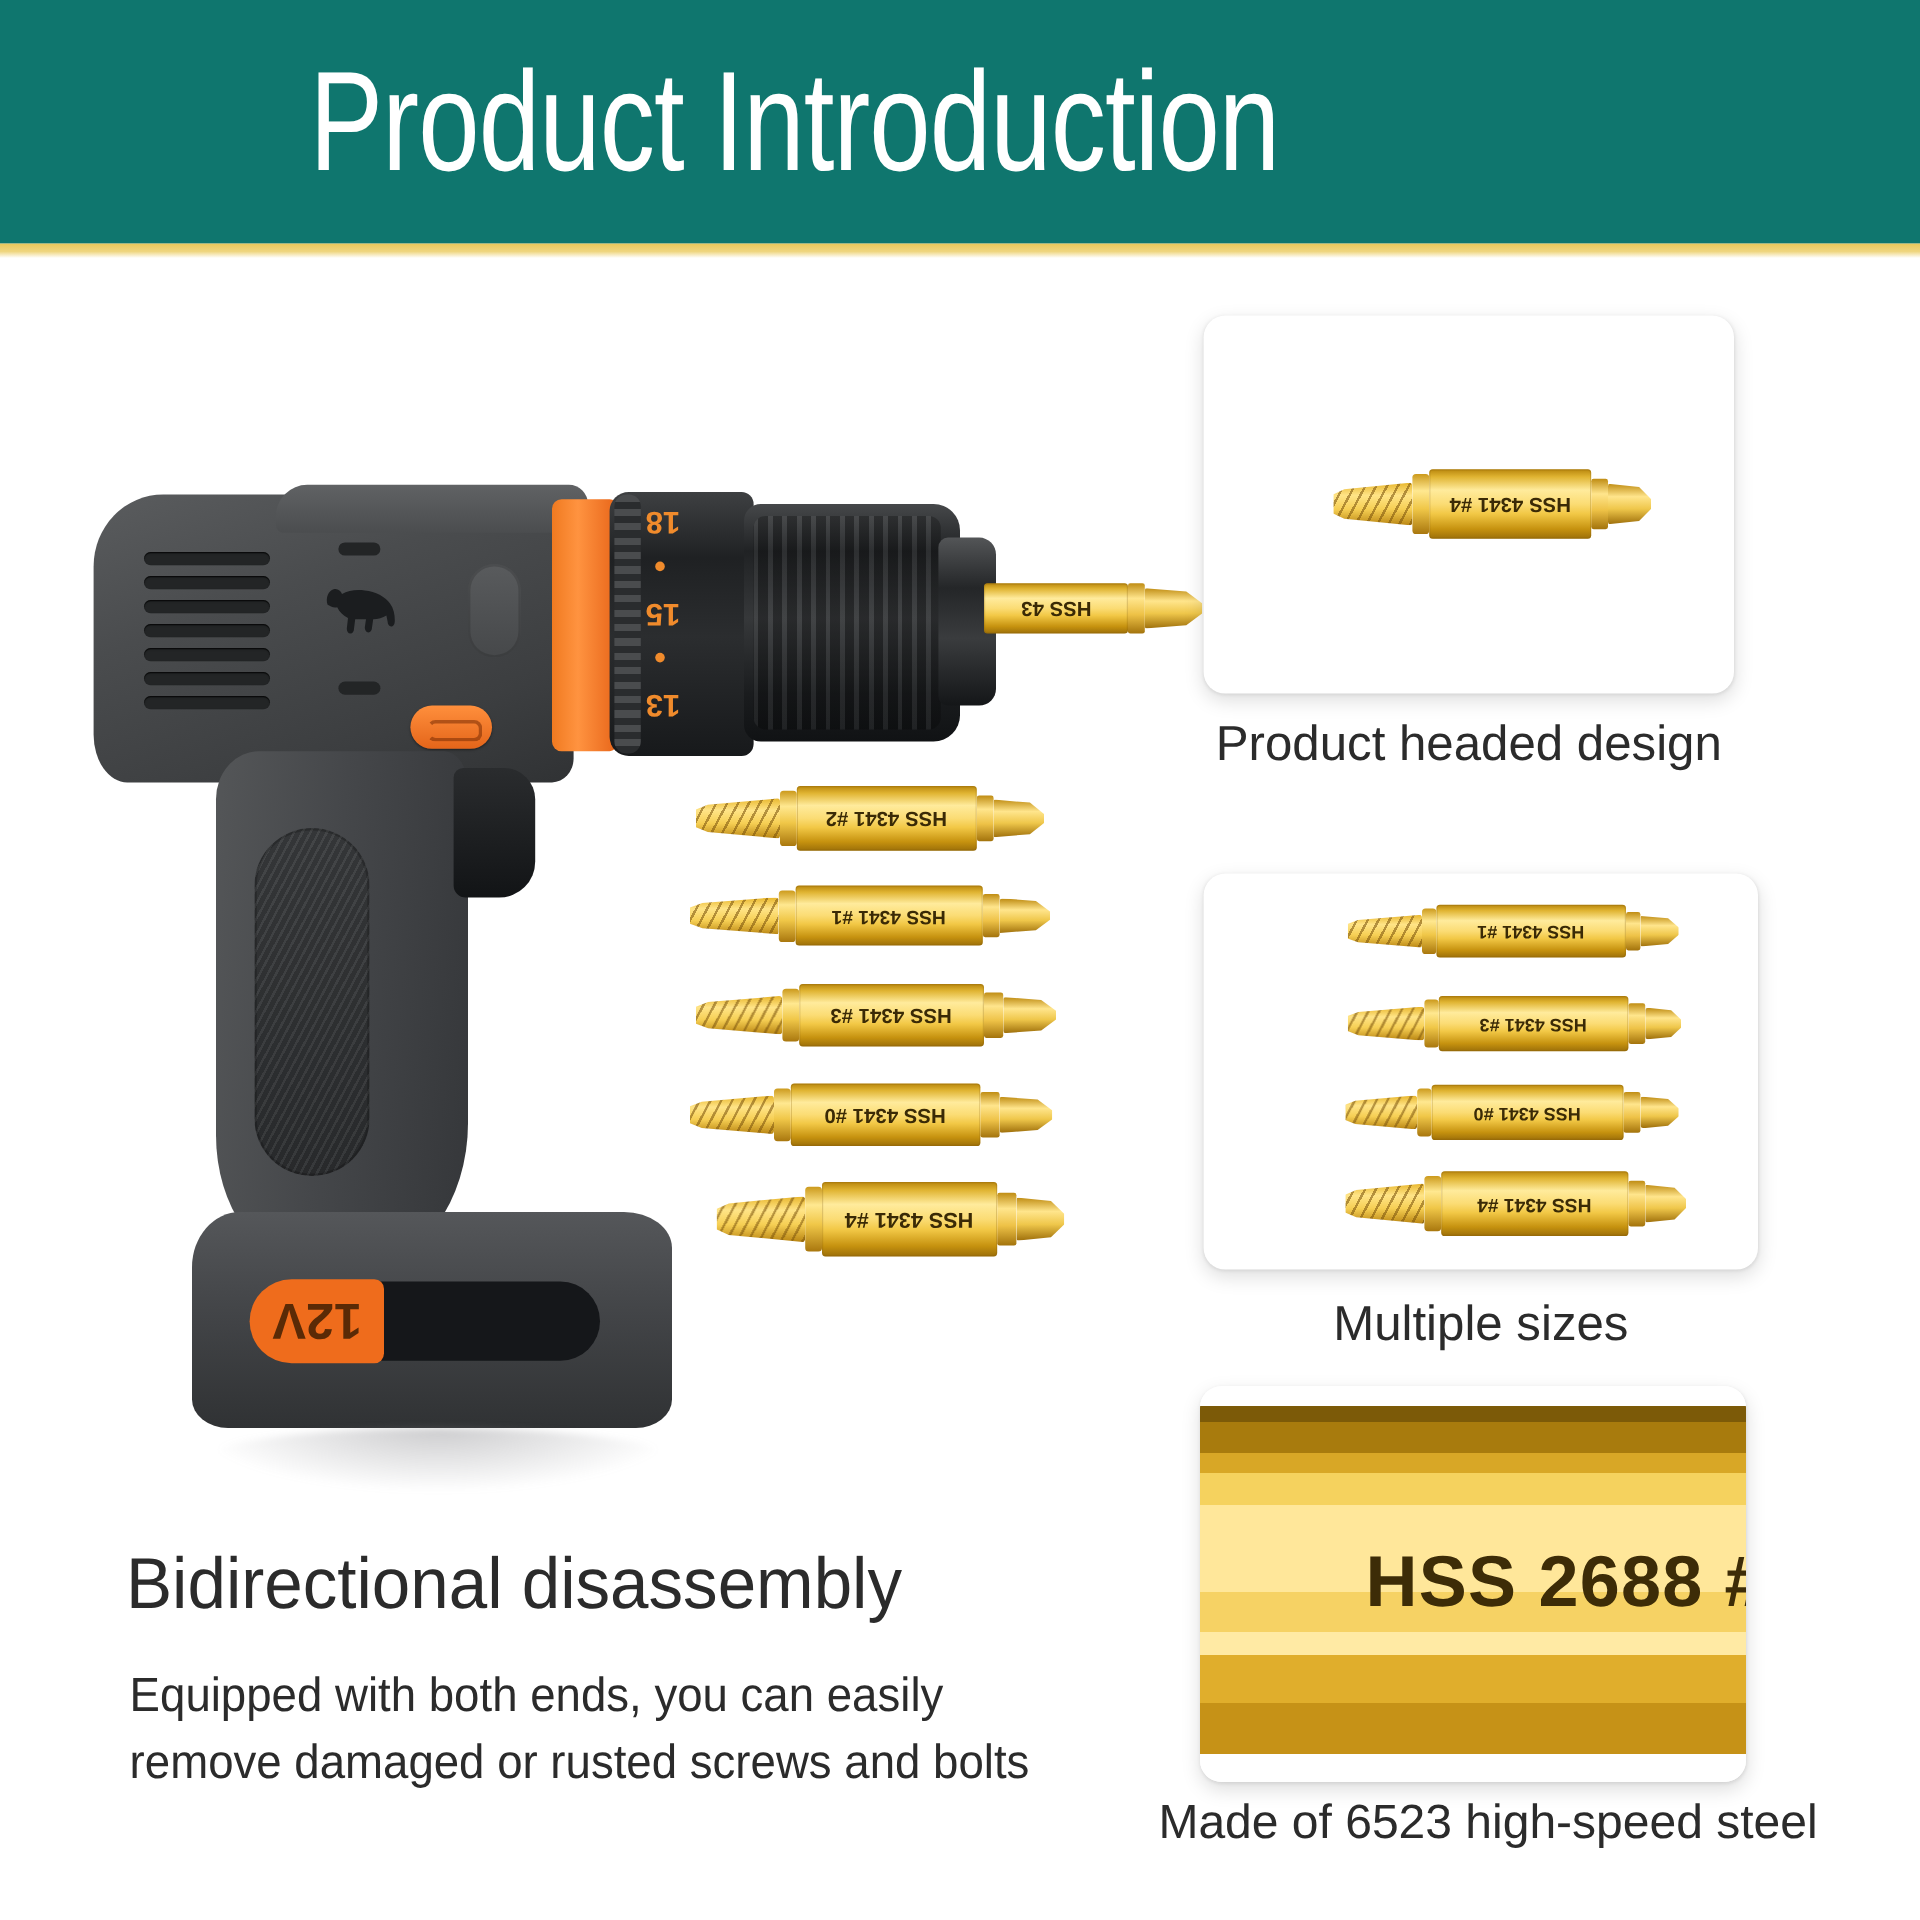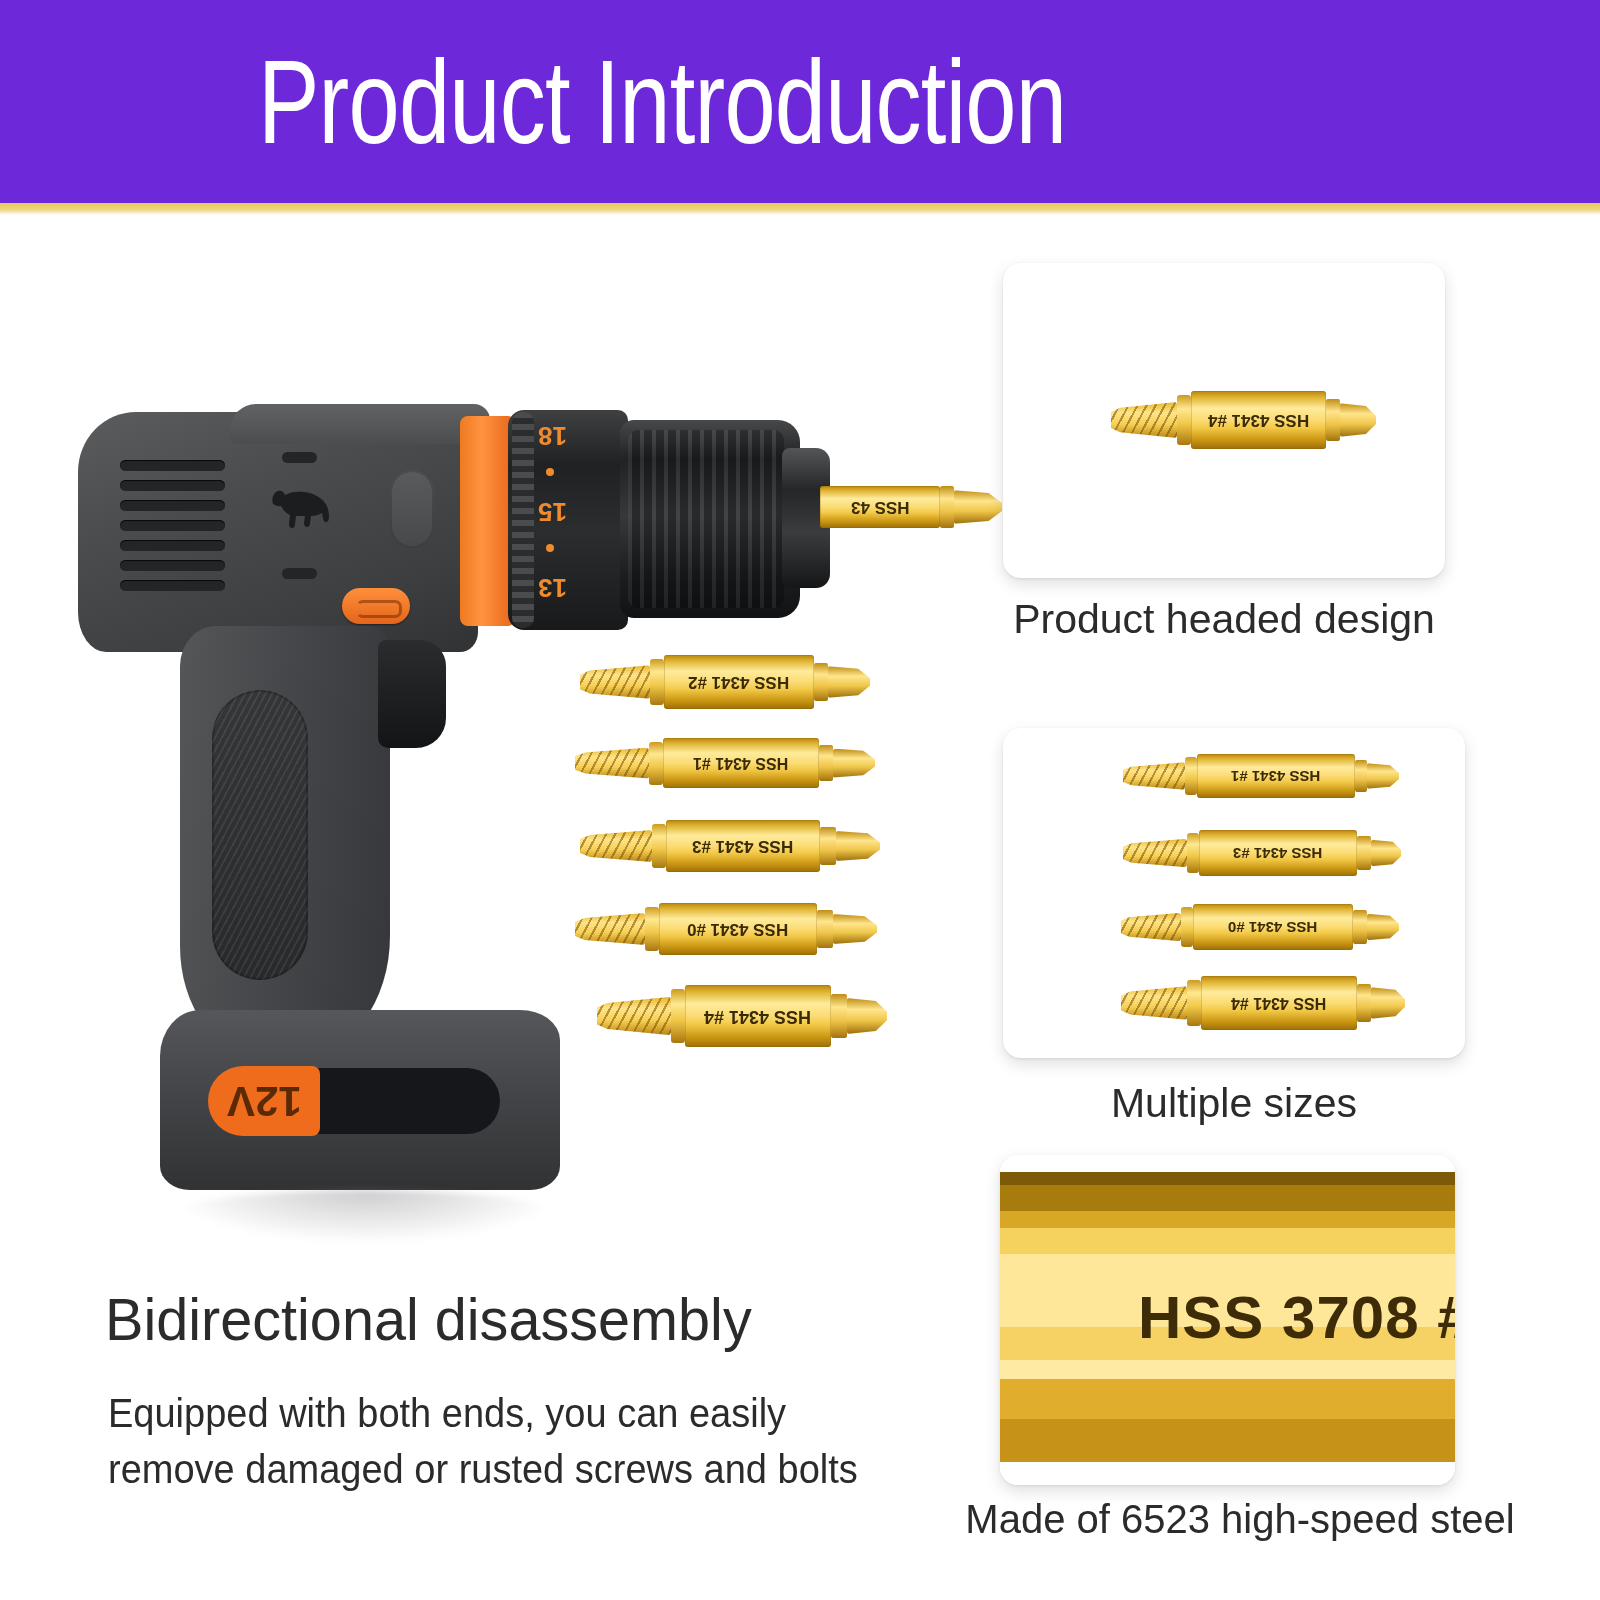--- a/index.html
+++ b/index.html
@@ -7,21 +7,21 @@
     width:1600px; height:1600px;
     background:#ffffff;
     font-family:"Liberation Sans", sans-serif;
     overflow:hidden;
   }
   .page { position:relative; width:1600px; height:1600px; background:#fff; }
 
   
   .header-band {
     position:absolute; left:0; top:0; width:1600px; height:203px;
-    background:#6d28d9;
+    background:#0f766e;
     display:flex; align-items:center; justify-content:flex-start;
   }
   .header-band .title {
     margin-left:258px;
     color:#ffffff;
     font-size:118px;
     line-height:1;
     font-weight:400;
     letter-spacing:-1px;
     transform:scaleX(0.78);
@@ -440,21 +440,21 @@
         <span class="stamp" style="font-size:16px;">HSS 4341 #4</span>
       </div>
       <div class="neck" style="width:14px;"></div>
       <div class="tip" style="width:34px;"></div>
     </div>
   </div>
   <div class="card-caption" style="left:1003px; top:1082px; width:462px;">Multiple sizes</div>
 
   <div class="card" style="left:1000px; top:1155px; width:455px; height:330px;">
     <div class="macro-inner" style="top:0; bottom:0;"></div>
-    <div class="macro-text" style="left:138px; top:128px; font-size:60px;">HSS 3708 #</div>
+    <div class="macro-text" style="left:138px; top:128px; font-size:60px;">HSS 2688 #</div>
   </div>
   <div class="card-caption" style="left:920px; top:1498px; width:640px; font-size:40px;">Made of 6523 high-speed steel</div>
 
   <div class="headline" style="left:105px; top:1290px;">Bidirectional disassembly</div>
   <div class="subline" style="left:108px; top:1386px;">Equipped with both ends, you can easily</div>
   <div class="subline" style="left:108px; top:1442px;">remove damaged or rusted screws and bolts</div>
 
 </div>
 
 </body></html>

